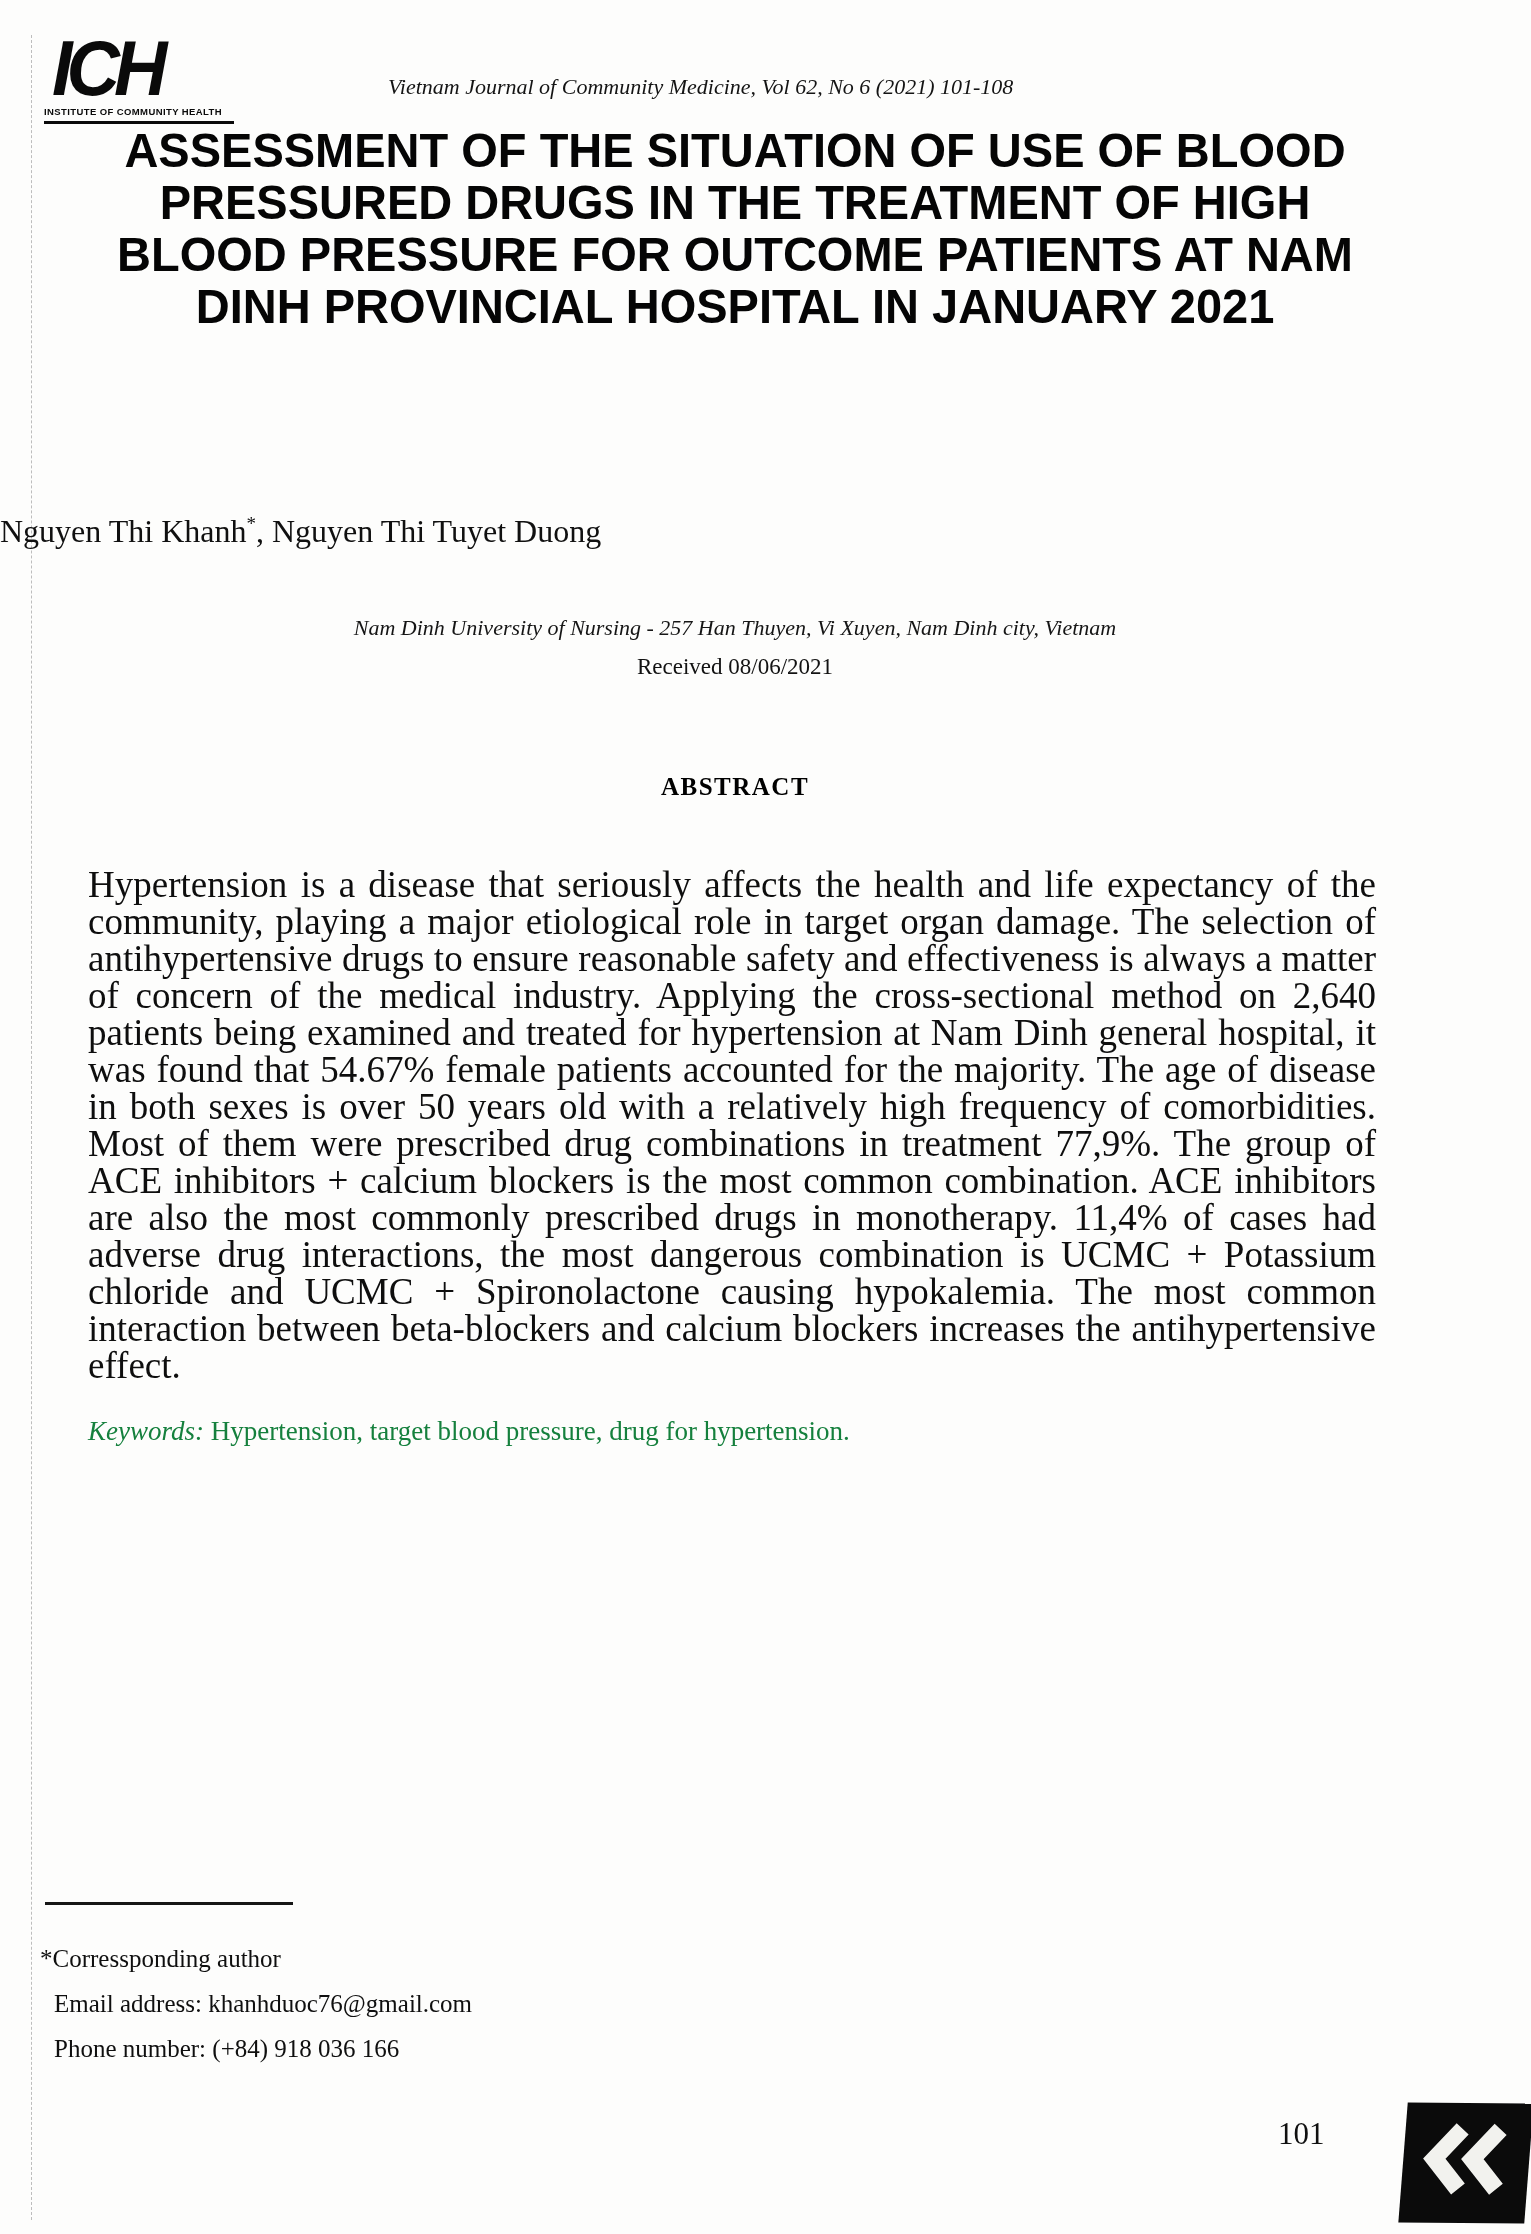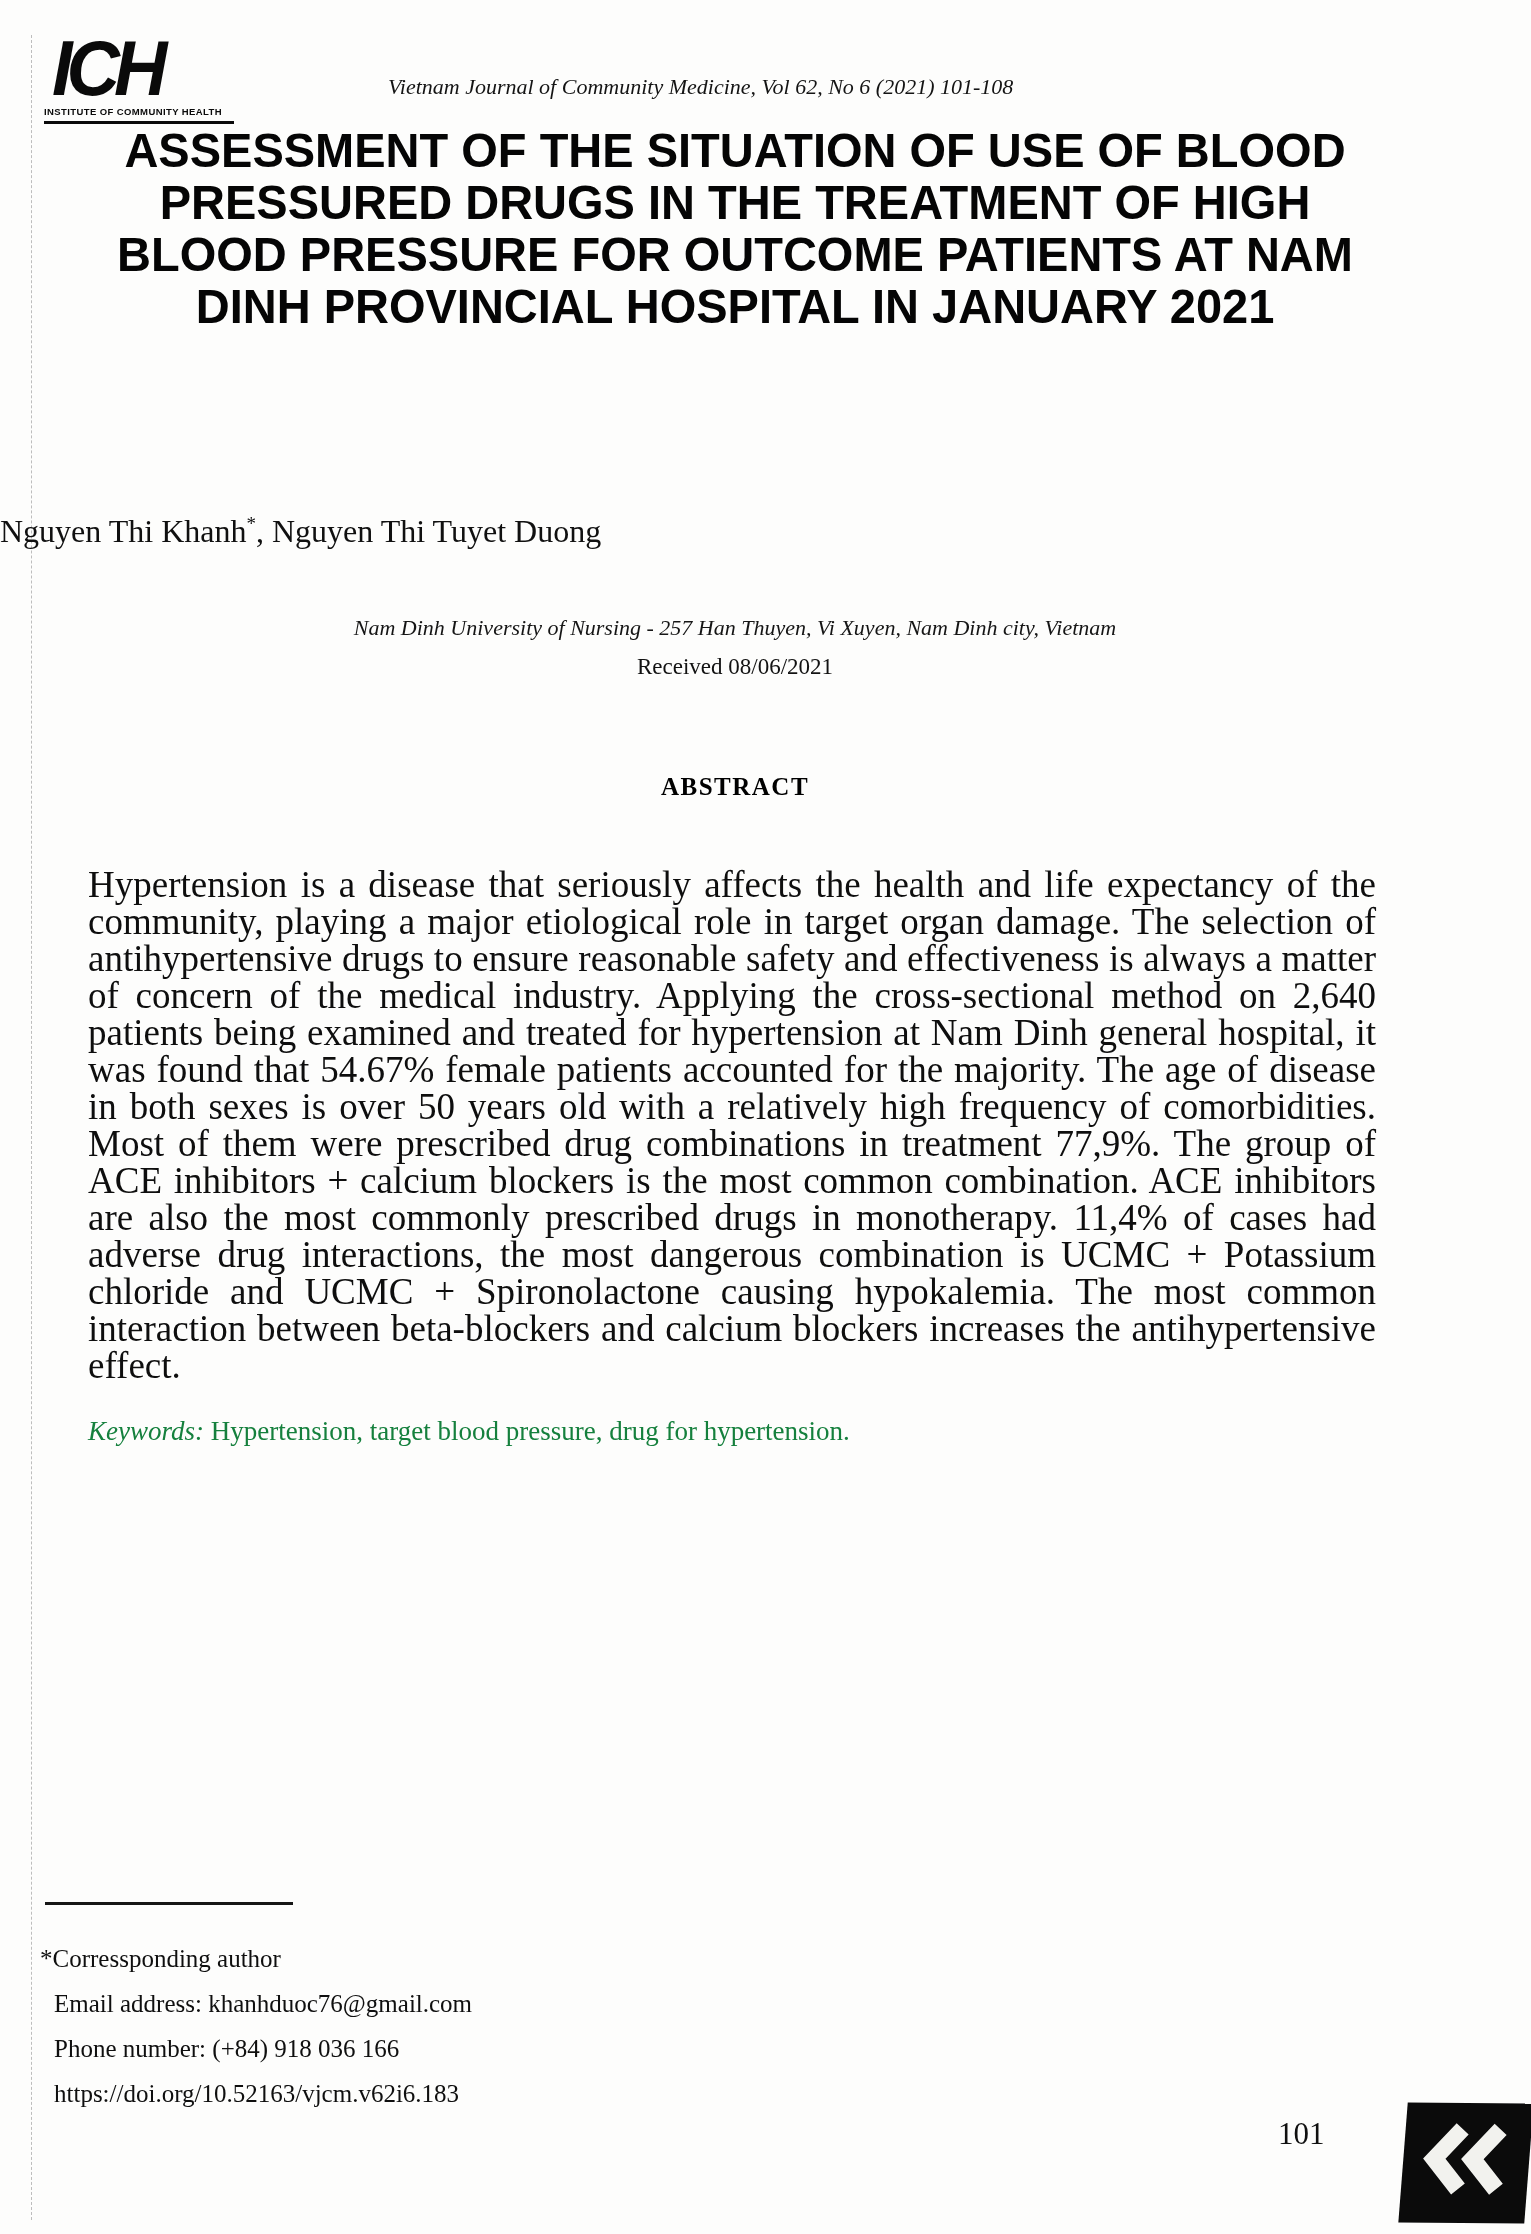--- a/index.html
+++ b/index.html
@@ -136,21 +136,20 @@
 
   <div class="keywords">
     <span class="kw-label">Keywords:</span><span> Hypertension, target blood pressure, drug for hypertension.</span>
   </div>
 
   <div class="footnote-rule"></div>
   <div class="footnote">
     <div class="fn-line">*Corressponding author</div>
     <div class="fn-line">Email address: khanhduoc76@gmail.com</div>
     <div class="fn-line">Phone number: (+84) 918 036 166</div>
-    <div class="fn-line">https://doi.org/10.52163/vjcm.v62i6.183</div>
   </div>
 
   <div class="page-number">101</div>
 
   <div class="chevron-box">
     <svg width="92" height="76" viewBox="0 0 92 76" aria-hidden="true">
       <polyline points="40,8 14,38 40,68" fill="none" stroke="#f2f2ee" stroke-width="17"></polyline>
       <polyline points="78,8 52,38 78,68" fill="none" stroke="#f2f2ee" stroke-width="17"></polyline>
     </svg>
   </div>

